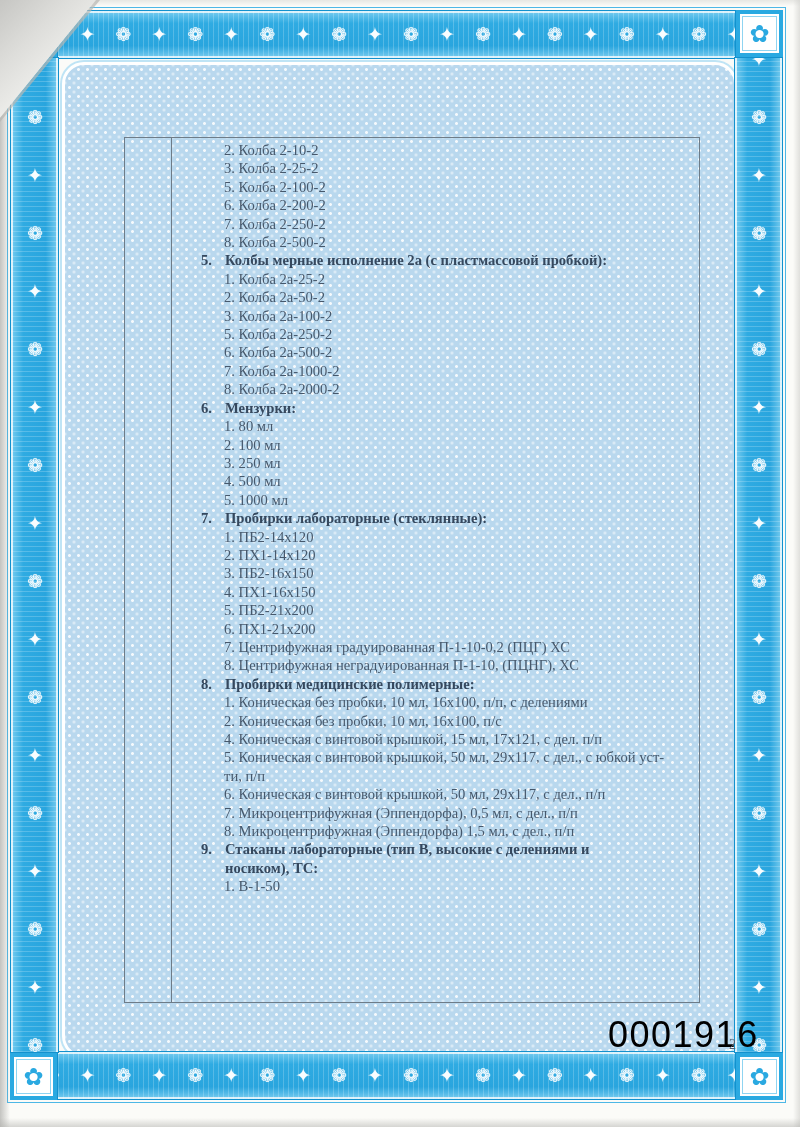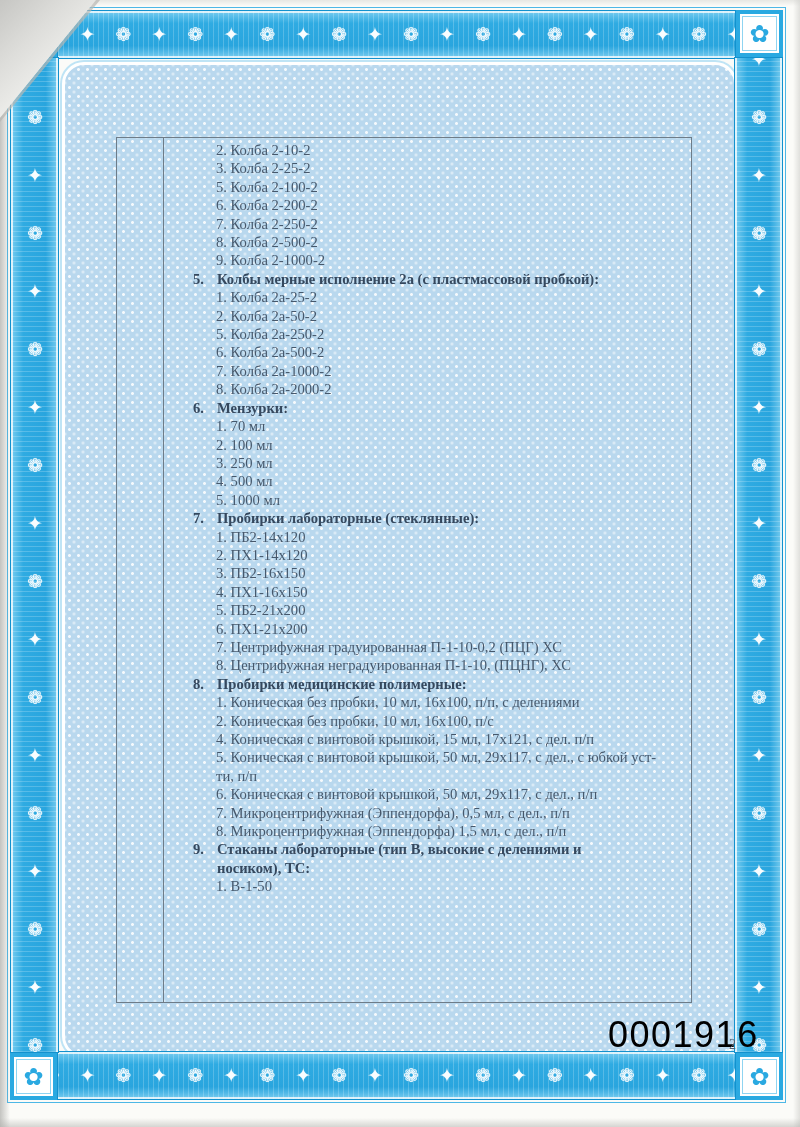--- a/index.html
+++ b/index.html
@@ -35,21 +35,21 @@
   
   .panel{position:absolute;left:62px;top:62px;width:675px;height:996px;border-radius:22px;
       border:3px solid #ffffff;box-sizing:border-box;background-color:#b9d8ee;
       background-image:
         radial-gradient(circle,rgba(255,255,255,.85) 1px,rgba(255,255,255,0) 1.9px),
         radial-gradient(circle,rgba(255,255,255,.55) 1px,rgba(255,255,255,0) 1.7px);
       background-size:9px 9px,9px 9px;background-position:0 0,4.5px 4.5px;
       box-shadow:0 0 0 2px #bfe4f5;}
 
   
-  .table-frame{position:absolute;left:116px;top:137px;width:576px;height:866px;
+  .table-frame{position:absolute;left:124px;top:137px;width:576px;height:866px;
       border:1px solid #6e7c88;box-sizing:border-box;padding-left:42px;}
   .table-col1{position:absolute;left:0;top:0;bottom:0;width:46px;border-right:1px solid #6e7c88;}
   .sections{position:absolute;left:47px;top:3px;right:1px;bottom:0;
       font-size:14.6px;line-height:18.4px;color:#46586c;overflow:hidden;}
   .sec-header{display:flex;font-weight:bold;color:#35485e;}
   .sec-num{margin-left:29px;width:24px;flex:none;}
   .sec-title{width:402px;}
   .sec-item{margin-left:52px;width:455px;}
 
   
@@ -109,36 +109,36 @@
 
   <div class="table-frame">
     <div class="table-col1"></div>
     <div class="sections">
         <div class="sec-item">2. Колба 2-10-2</div>
         <div class="sec-item">3. Колба 2-25-2</div>
         <div class="sec-item">5. Колба 2-100-2</div>
         <div class="sec-item">6. Колба 2-200-2</div>
         <div class="sec-item">7. Колба 2-250-2</div>
         <div class="sec-item">8. Колба 2-500-2</div>
-        <div class="sec-item">9. Колба 2-1000-2</div>
         <div class="sec-header">
           <span class="sec-num">5.</span>
           <span class="sec-title">Колбы мерные исполнение 2а (с пластмассовой пробкой):</span>
         </div>
         <div class="sec-item">1. Колба 2а-25-2</div>
         <div class="sec-item">2. Колба 2а-50-2</div>
+        <div class="sec-item">3. Колба 2а-100-2</div>
         <div class="sec-item">5. Колба 2а-250-2</div>
         <div class="sec-item">6. Колба 2а-500-2</div>
         <div class="sec-item">7. Колба 2а-1000-2</div>
         <div class="sec-item">8. Колба 2а-2000-2</div>
         <div class="sec-header">
           <span class="sec-num">6.</span>
           <span class="sec-title">Мензурки:</span>
         </div>
-        <div class="sec-item">1. 70 мл</div>
+        <div class="sec-item">1. 80 мл</div>
         <div class="sec-item">2. 100 мл</div>
         <div class="sec-item">3. 250 мл</div>
         <div class="sec-item">4. 500 мл</div>
         <div class="sec-item">5. 1000 мл</div>
         <div class="sec-header">
           <span class="sec-num">7.</span>
           <span class="sec-title">Пробирки лабораторные (стеклянные):</span>
         </div>
         <div class="sec-item">1. ПБ2-14х120</div>
         <div class="sec-item">2. ПХ1-14х120</div>

